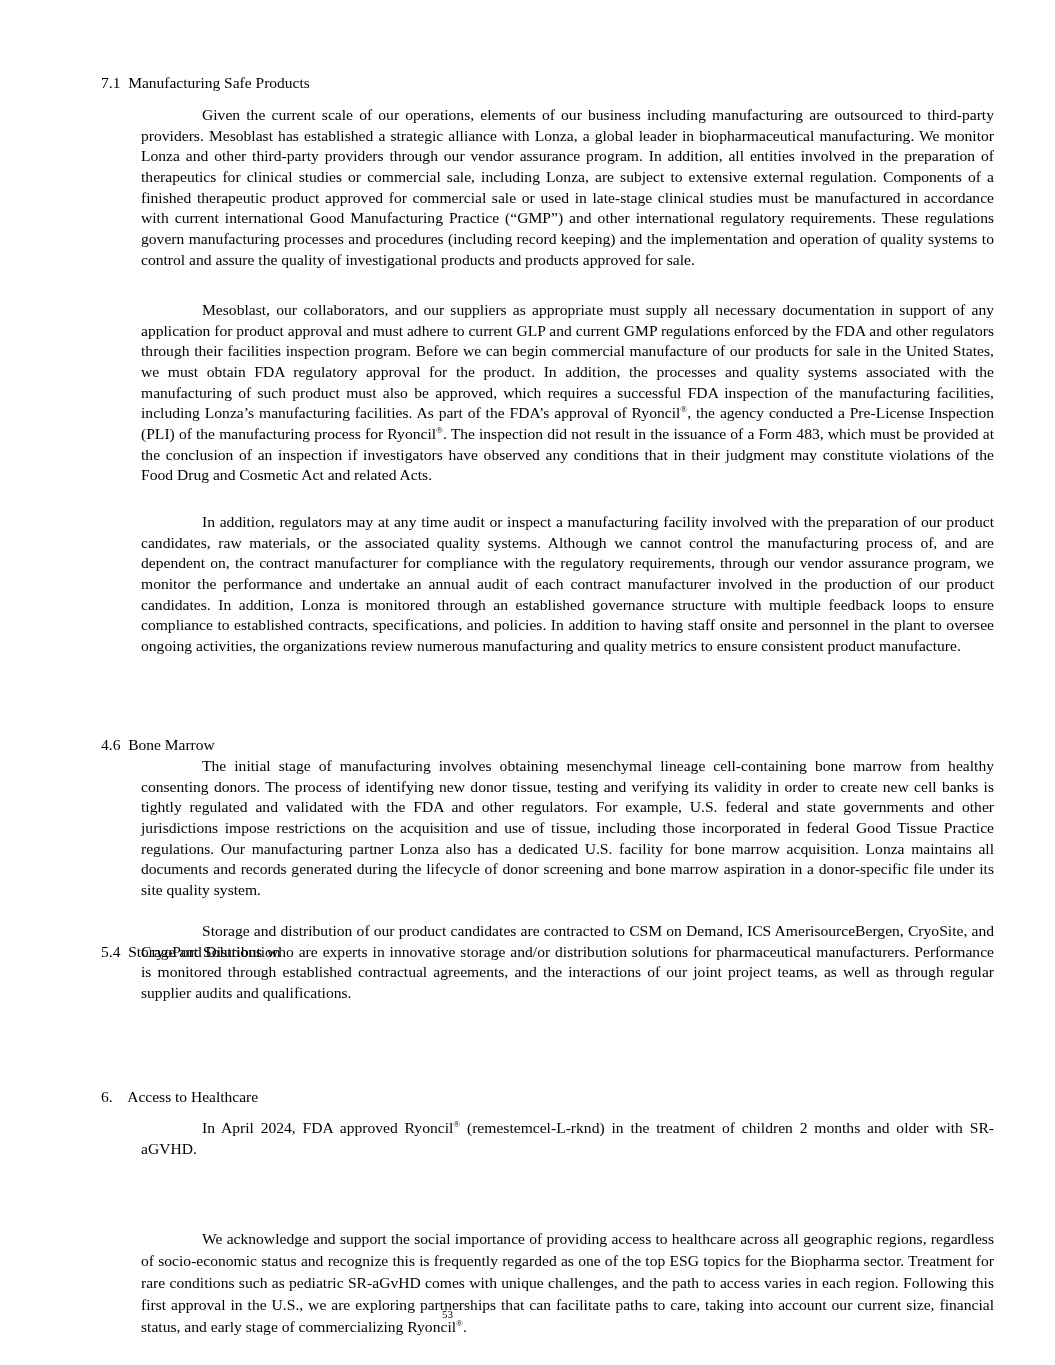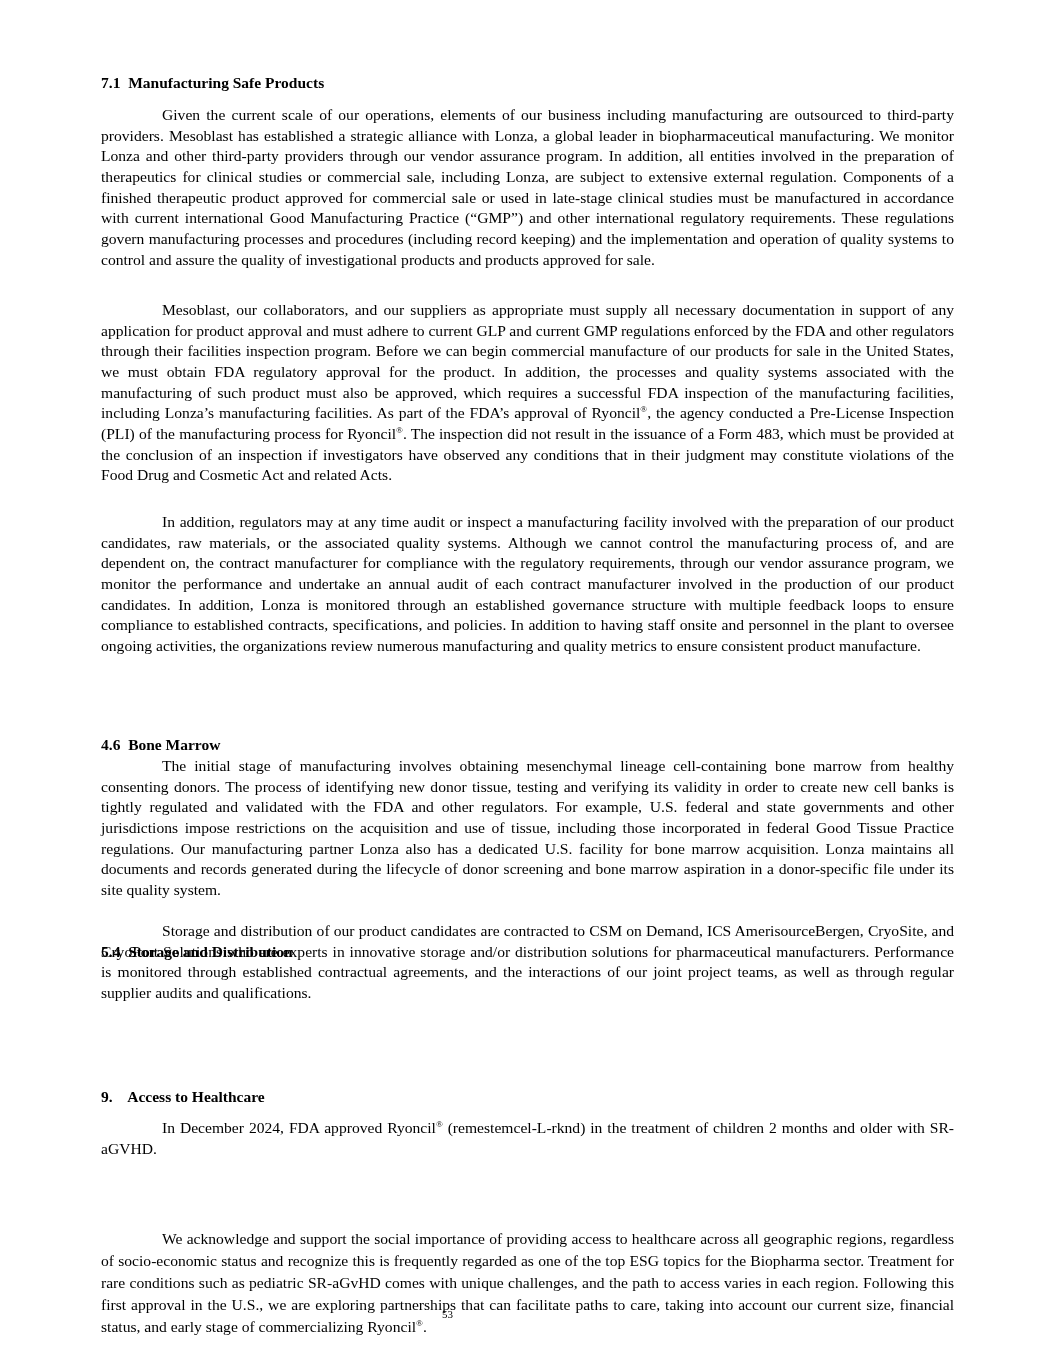--- a/index.html
+++ b/index.html
@@ -1,20 +1,20 @@
 <!DOCTYPE html>
 <html><head>
 <meta charset="utf-8">
 <style>
   html, body { margin: 0; padding: 0; background: #ffffff; }
   body { width: 1055px; height: 1365px; position: relative; overflow: hidden;
          font-family: "Liberation Serif", serif; color: #000; }
   .blk { position: absolute; left: 101px; width: 853px; }
-  .h { font-weight: bold; font-size: 15.5px; line-height: 20.6px; white-space: pre; }
-  .p { font-size: 15.6px; line-height: 20.65px; text-align: justify; text-indent: 61px; }
+  .h { font-weight: normal; font-size: 15.5px; line-height: 20.6px; white-space: pre; }
+  .p { font-size: 15.6px; line-height: 20.65px; text-align: justify; text-indent: 61px; margin-left: 40px; }
   sup { font-size: 9px; line-height: 0; vertical-align: 6px; }
   .pg { position: absolute; top: 1304px; left: 0; width: 895px; text-align: center;
         font-size: 11px; line-height: 20px; }
 </style>
 </head>
 <body>
 
 <div class="blk h" style="top:73px">7.1  Manufacturing Safe Products</div>
 <div class="blk p" style="top:105px">
   <span>Given the current scale of our operations, elements of our business including manufacturing are outsourced to third-party providers. Mesoblast has established a strategic alliance with Lonza, a global leader in biopharmaceutical manufacturing. We monitor Lonza and other third-party providers through our vendor assurance program. In addition, all entities involved in the preparation of therapeutics for clinical studies or commercial sale, including Lonza, are subject to extensive external regulation. Components of a finished therapeutic product approved for commercial sale or used in late-stage clinical studies must be manufactured in accordance with current international Good Manufacturing Practice (“GMP”) and other international regulatory requirements. These regulations govern manufacturing processes and procedures (including record keeping) and the implementation and operation of quality systems to control and assure the quality of investigational products and products approved for sale.</span>
@@ -29,21 +29,21 @@
 <div class="blk h" style="top:735px">4.6  Bone Marrow</div>
 <div class="blk p" style="top:756px">
   <span>The initial stage of manufacturing involves obtaining mesenchymal lineage cell-containing bone marrow from healthy consenting donors. The process of identifying new donor tissue, testing and verifying its validity in order to create new cell banks is tightly regulated and validated with the FDA and other regulators. For example, U.S. federal and state governments and other jurisdictions impose restrictions on the acquisition and use of tissue, including those incorporated in federal Good Tissue Practice regulations. Our manufacturing partner Lonza also has a dedicated U.S. facility for bone marrow acquisition. Lonza maintains all documents and records generated during the lifecycle of donor screening and bone marrow aspiration in a donor-specific file under its site quality system.</span>
 </div>
 
 <div class="blk h" style="top:942px">5.4  Storage and Distribution</div>
 <div class="blk p" style="top:921px">
   <span>Storage and distribution of our product candidates are contracted to CSM on Demand, ICS AmerisourceBergen, CryoSite, and CryoPort Solutions who are experts in innovative storage and/or distribution solutions for pharmaceutical manufacturers. Performance is monitored through established contractual agreements, and the interactions of our joint project teams, as well as through regular supplier audits and qualifications.</span>
 </div>
 
-<div class="blk h" style="top:1087px">9.    Access to Healthcare</div>
+<div class="blk h" style="top:1087px">6.    Access to Healthcare</div>
 <div class="blk p" style="top:1118px">
-  <span>In December 2024, FDA approved Ryoncil</span><sup>®</sup><span> (remestemcel-L-rknd) in the treatment of children 2 months and older with SR-aGVHD.</span>
+  <span>In April 2024, FDA approved Ryoncil</span><sup>®</sup><span> (remestemcel-L-rknd) in the treatment of children 2 months and older with SR-aGVHD.</span>
 </div>
 <div class="blk p" style="top:1228px; line-height:22px">
   <span>We acknowledge and support the social importance of providing access to healthcare across all geographic regions, regardless of socio-economic status and recognize this is frequently regarded as one of the top ESG topics for the Biopharma sector. Treatment for rare conditions such as pediatric SR-aGvHD comes with unique challenges, and the path to access varies in each region. Following this first approval in the U.S., we are exploring partnerships that can facilitate paths to care, taking into account our current size, financial status, and early stage of commercializing Ryoncil</span><sup>®</sup><span>.</span>
 </div>
 
 <div class="pg">53</div>
 
 </body></html>

